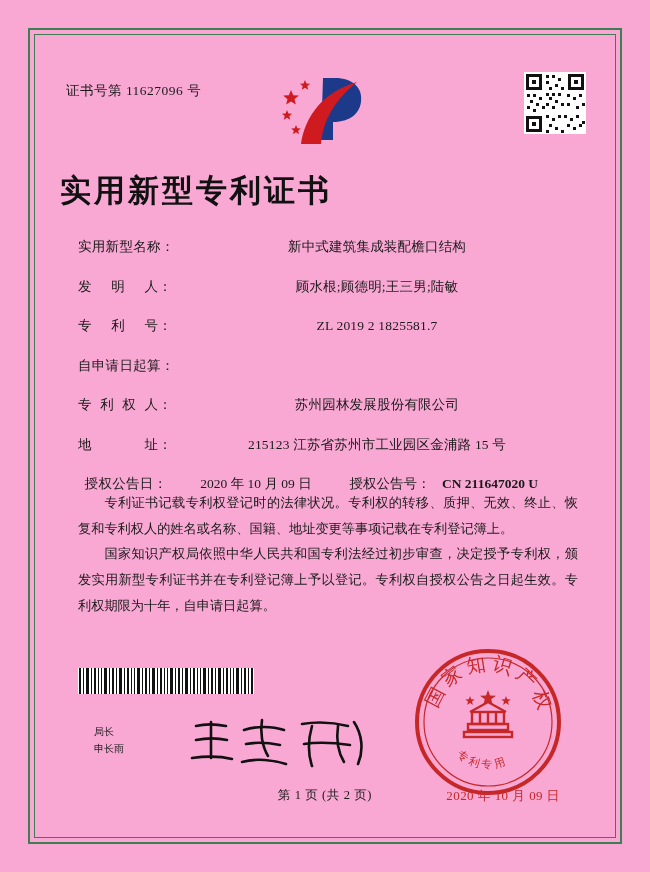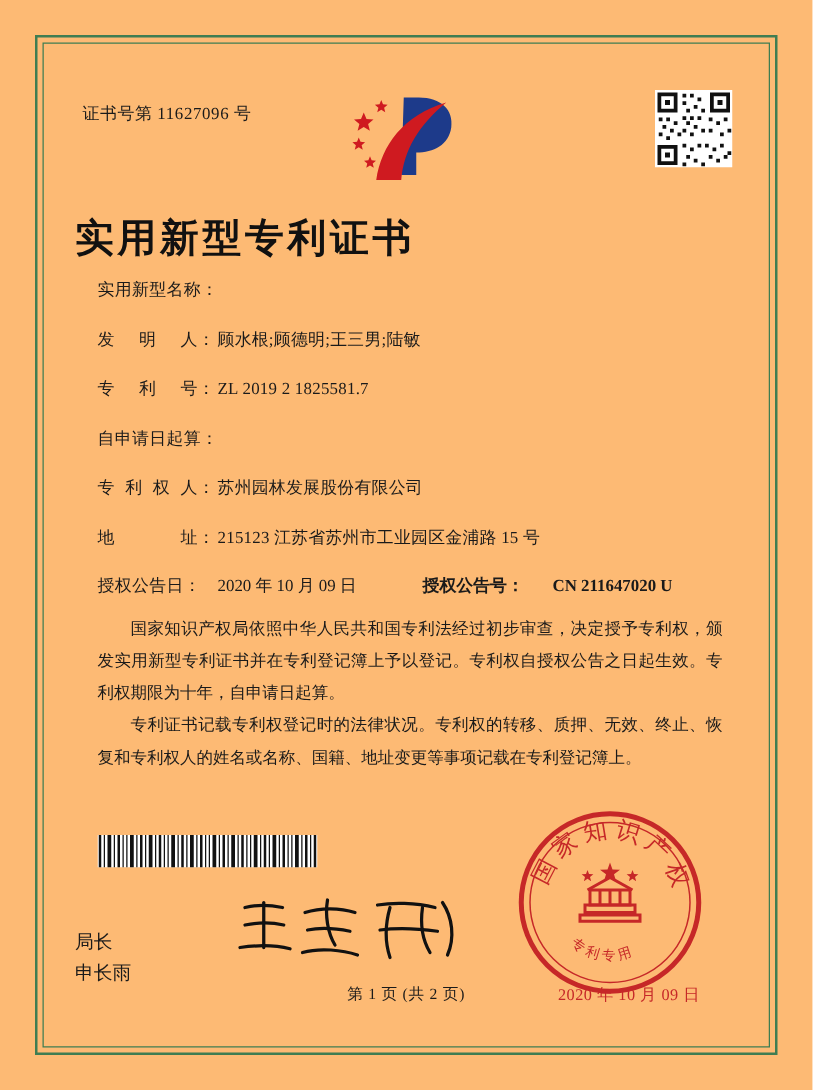--- a/index.html
+++ b/index.html
@@ -13,21 +13,21 @@
     font-family: "Liberation Serif", serif;
     color: #1a1a1a;
     position: relative;
     overflow: hidden;
   }
   .page {
     position: absolute;
     left: 0; top: 0;
     width: 650px;
     height: 872px;
-    background: #fdba74;
+    background: #f9a8d4;
   }
   .border-outer {
     position: absolute;
     left: 28px; top: 28px;
     right: 28px; bottom: 28px;
     border: 2px solid #3f7d52;
   }
   .border-inner {
     position: absolute;
     left: 34px; top: 34px;
@@ -76,22 +76,23 @@
     font-weight: bold;
     letter-spacing: 3px;
     color: #111;
     font-family: "Liberation Serif", serif;
   }
 
   
   .fields {
     position: absolute;
     left: 18px;
-    top: 163px;
+    top: 178px;
     right: 10px;
+    text-align: center;
   }
   .row {
     display: flex;
     align-items: baseline;
     margin-bottom: 21.5px;
     font-size: 13.5px;
   }
   .lbl {
     width: 96px;
     flex: none;
@@ -106,21 +107,20 @@
     box-sizing: border-box;
   }
   .val {
     flex: 1;
     letter-spacing: 0.2px;
   }
   .row .sub-lbl {
     width: 104px;
     flex: none;
     white-space: nowrap;
-    font-weight: bold;
   }
   .row .sub-val {
     flex: none;
     font-weight: bold;
   }
   .val-inline { display: inline-block; }
 
   
   .paras {
     position: absolute;
@@ -150,25 +150,24 @@
     position: absolute;
     right: 26px;
     top: 586px;
     width: 152px;
     height: 152px;
   }
 
   
   .sig-labels {
     position: absolute;
-    left: 0;
+    left: 34px;
     top: 664px;
-    font-size: 15px;
+    font-size: 10px;
     line-height: 1.65;
-    margin-top: 18px;
   }
   .signature {
     position: absolute;
     left: 122px;
     top: 652px;
     width: 200px;
     height: 64px;
   }
   .seal-date {
     position: absolute;
@@ -283,20 +282,21 @@
         </g>
       </svg>
     </div>
 
     <div class="title">实用新型专利证书</div>
 
     <div class="fields">
 
       <div class="row">
         <div class="lbl">实用新型名称：</div>
+        <div class="val">新中式建筑集成装配檐口结构</div>
       </div>
 
       <div class="row">
         <div class="lbl spaced">
           <span>发</span>
           <span>明</span>
           <span>人：</span>
         </div>
         <div class="val">顾水根;顾德明;王三男;陆敏</div>
       </div>
@@ -335,22 +335,22 @@
       <div class="row">
         <div class="lbl">授权公告日：</div>
         <div class="val-inline" style="width:164px">2020 年 10 月 09 日</div>
         <div class="sub-lbl">授权公告号：</div>
         <div class="sub-val">CN 211647020 U</div>
       </div>
 
     </div>
 
     <div class="paras">
+      <p>专利证书记载专利权登记时的法律状况。专利权的转移、质押、无效、终止、恢复和专利权人的姓名或名称、国籍、地址变更等事项记载在专利登记簿上。</p>
       <p>国家知识产权局依照中华人民共和国专利法经过初步审查，决定授予专利权，颁发实用新型专利证书并在专利登记簿上予以登记。专利权自授权公告之日起生效。专利权期限为十年，自申请日起算。</p>
-      <p>专利证书记载专利权登记时的法律状况。专利权的转移、质押、无效、终止、恢复和专利权人的姓名或名称、国籍、地址变更等事项记载在专利登记簿上。</p>
     </div>
 
     <div class="barcode">
       <svg width="176" height="26" viewBox="0 0 176 26">
         <rect width="176" height="26" fill="#ffffff"></rect>
         <g fill="#111">
           <rect x="1" y="0" width="2" height="26"></rect>
             <rect x="5" y="0" width="1" height="26"></rect>
           <rect x="8" y="0" width="3" height="26"></rect>
             <rect x="13" y="0" width="1" height="26"></rect>

